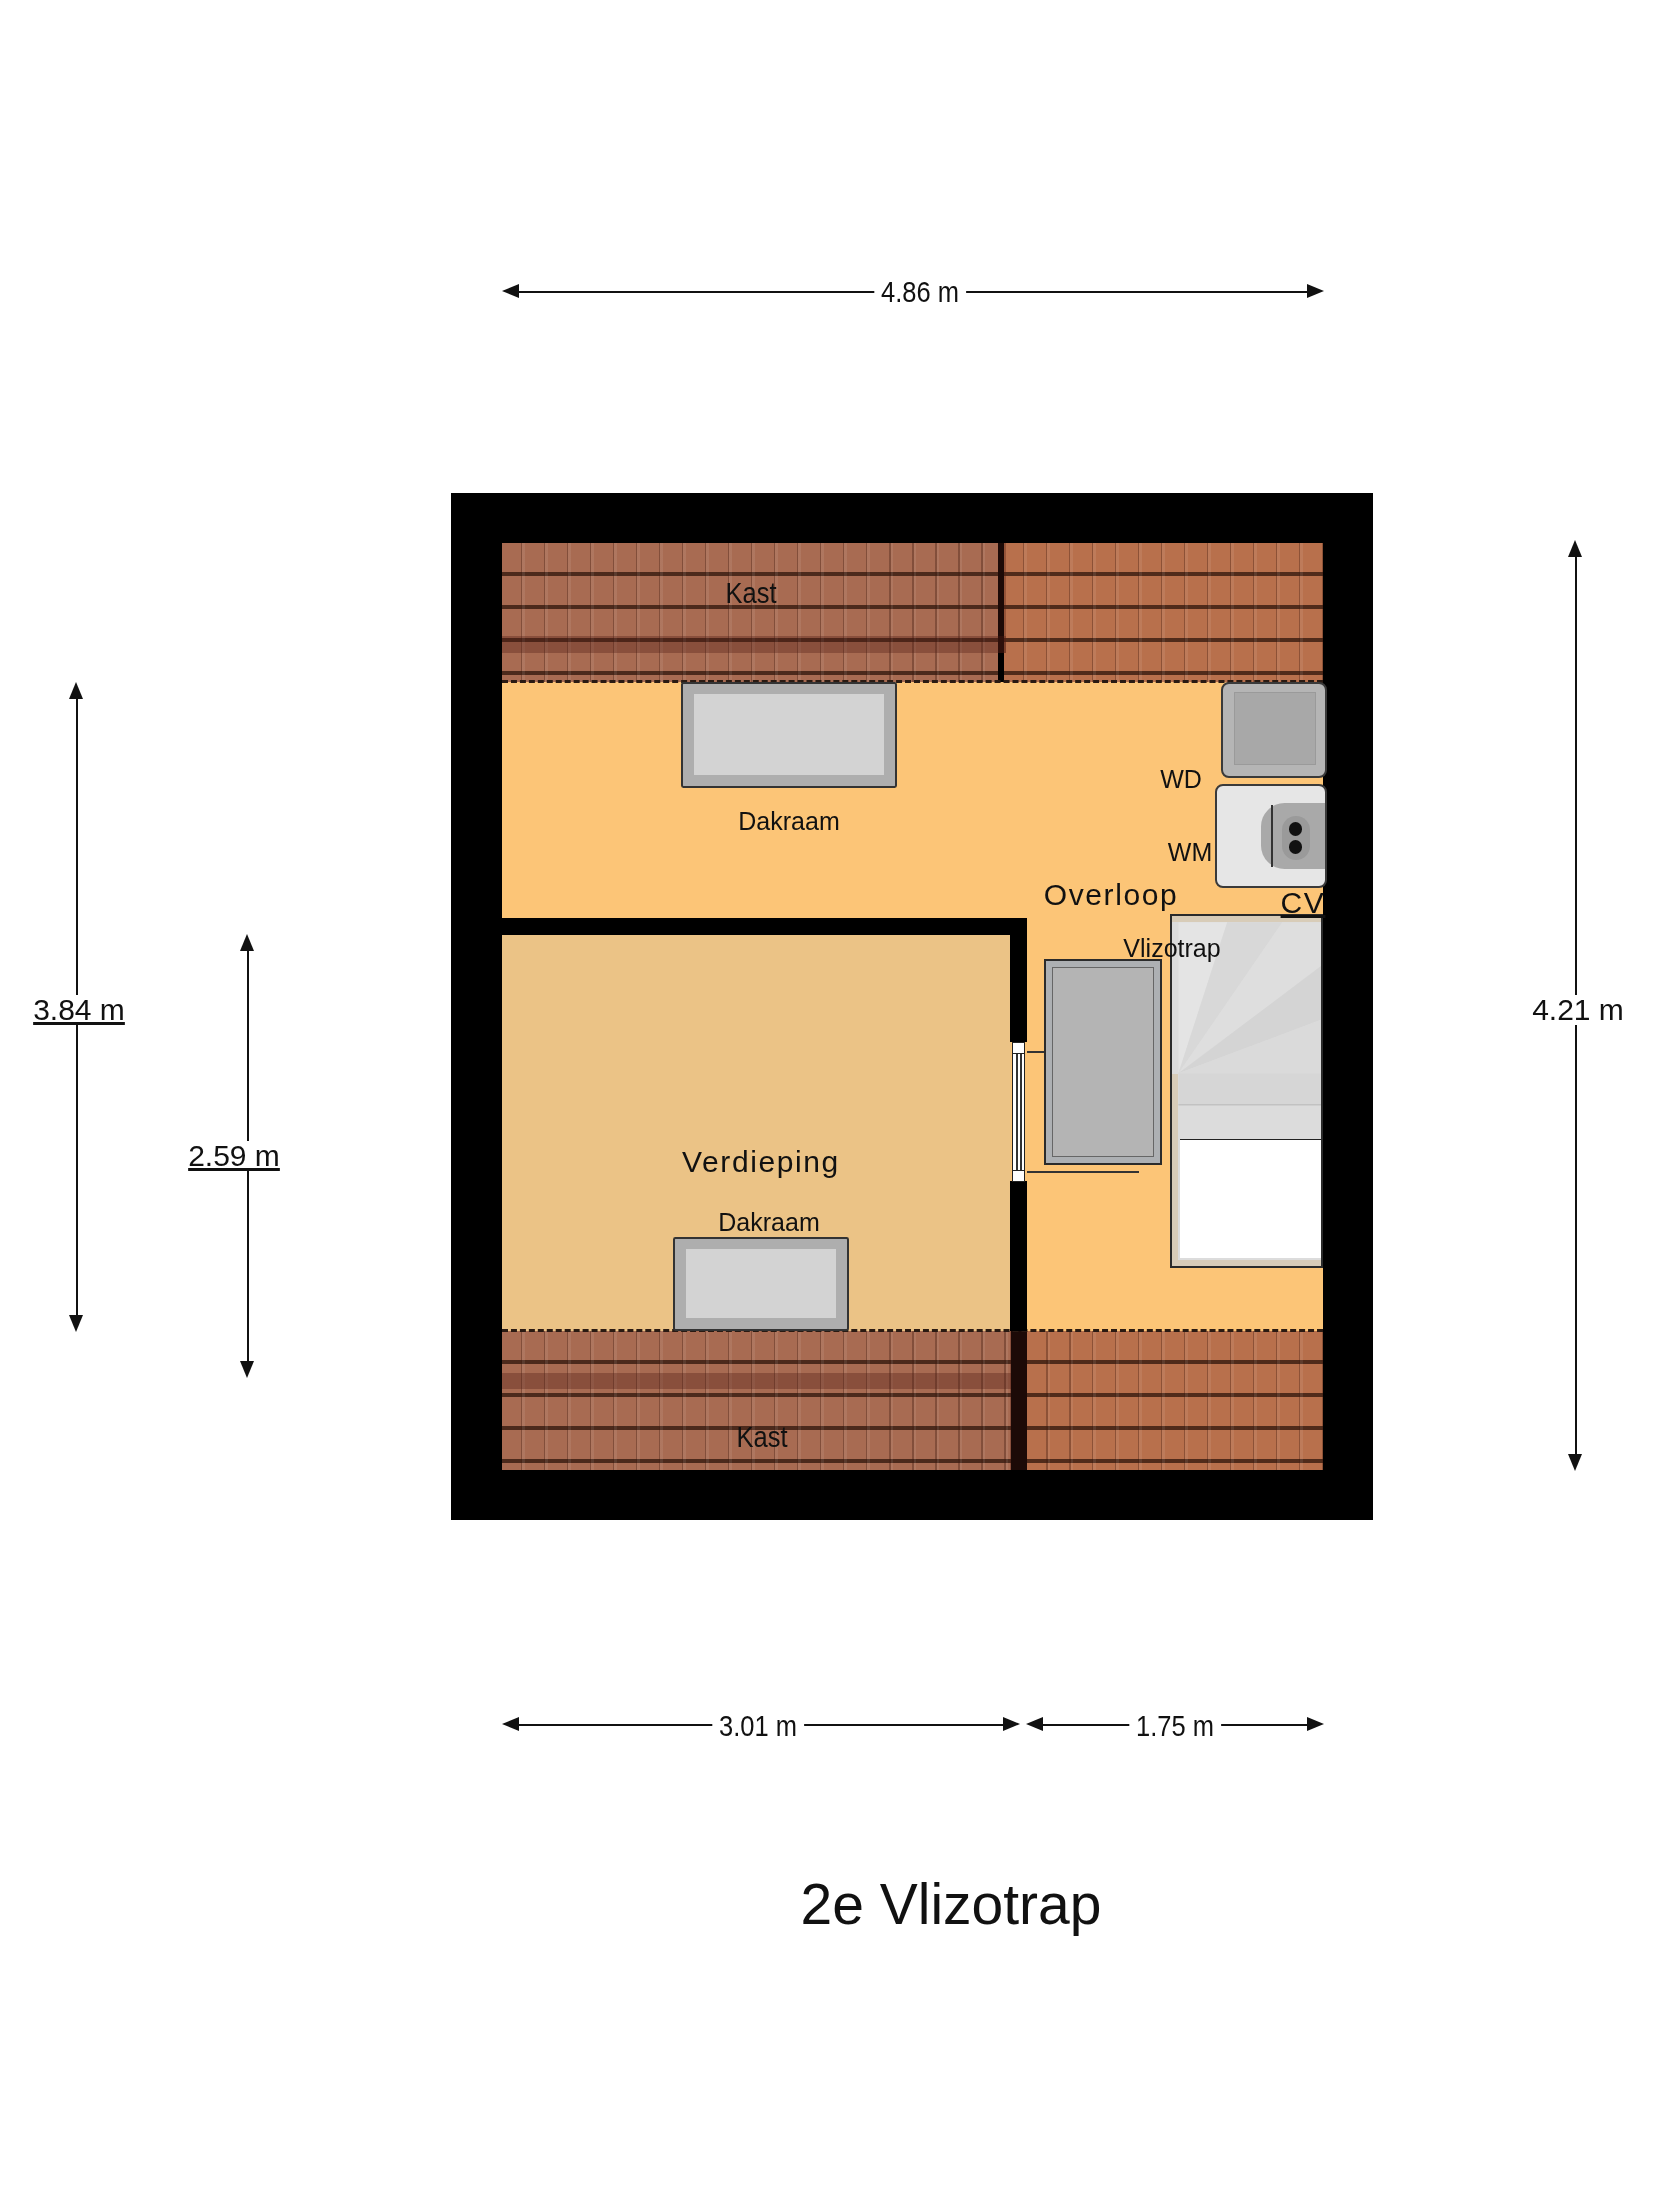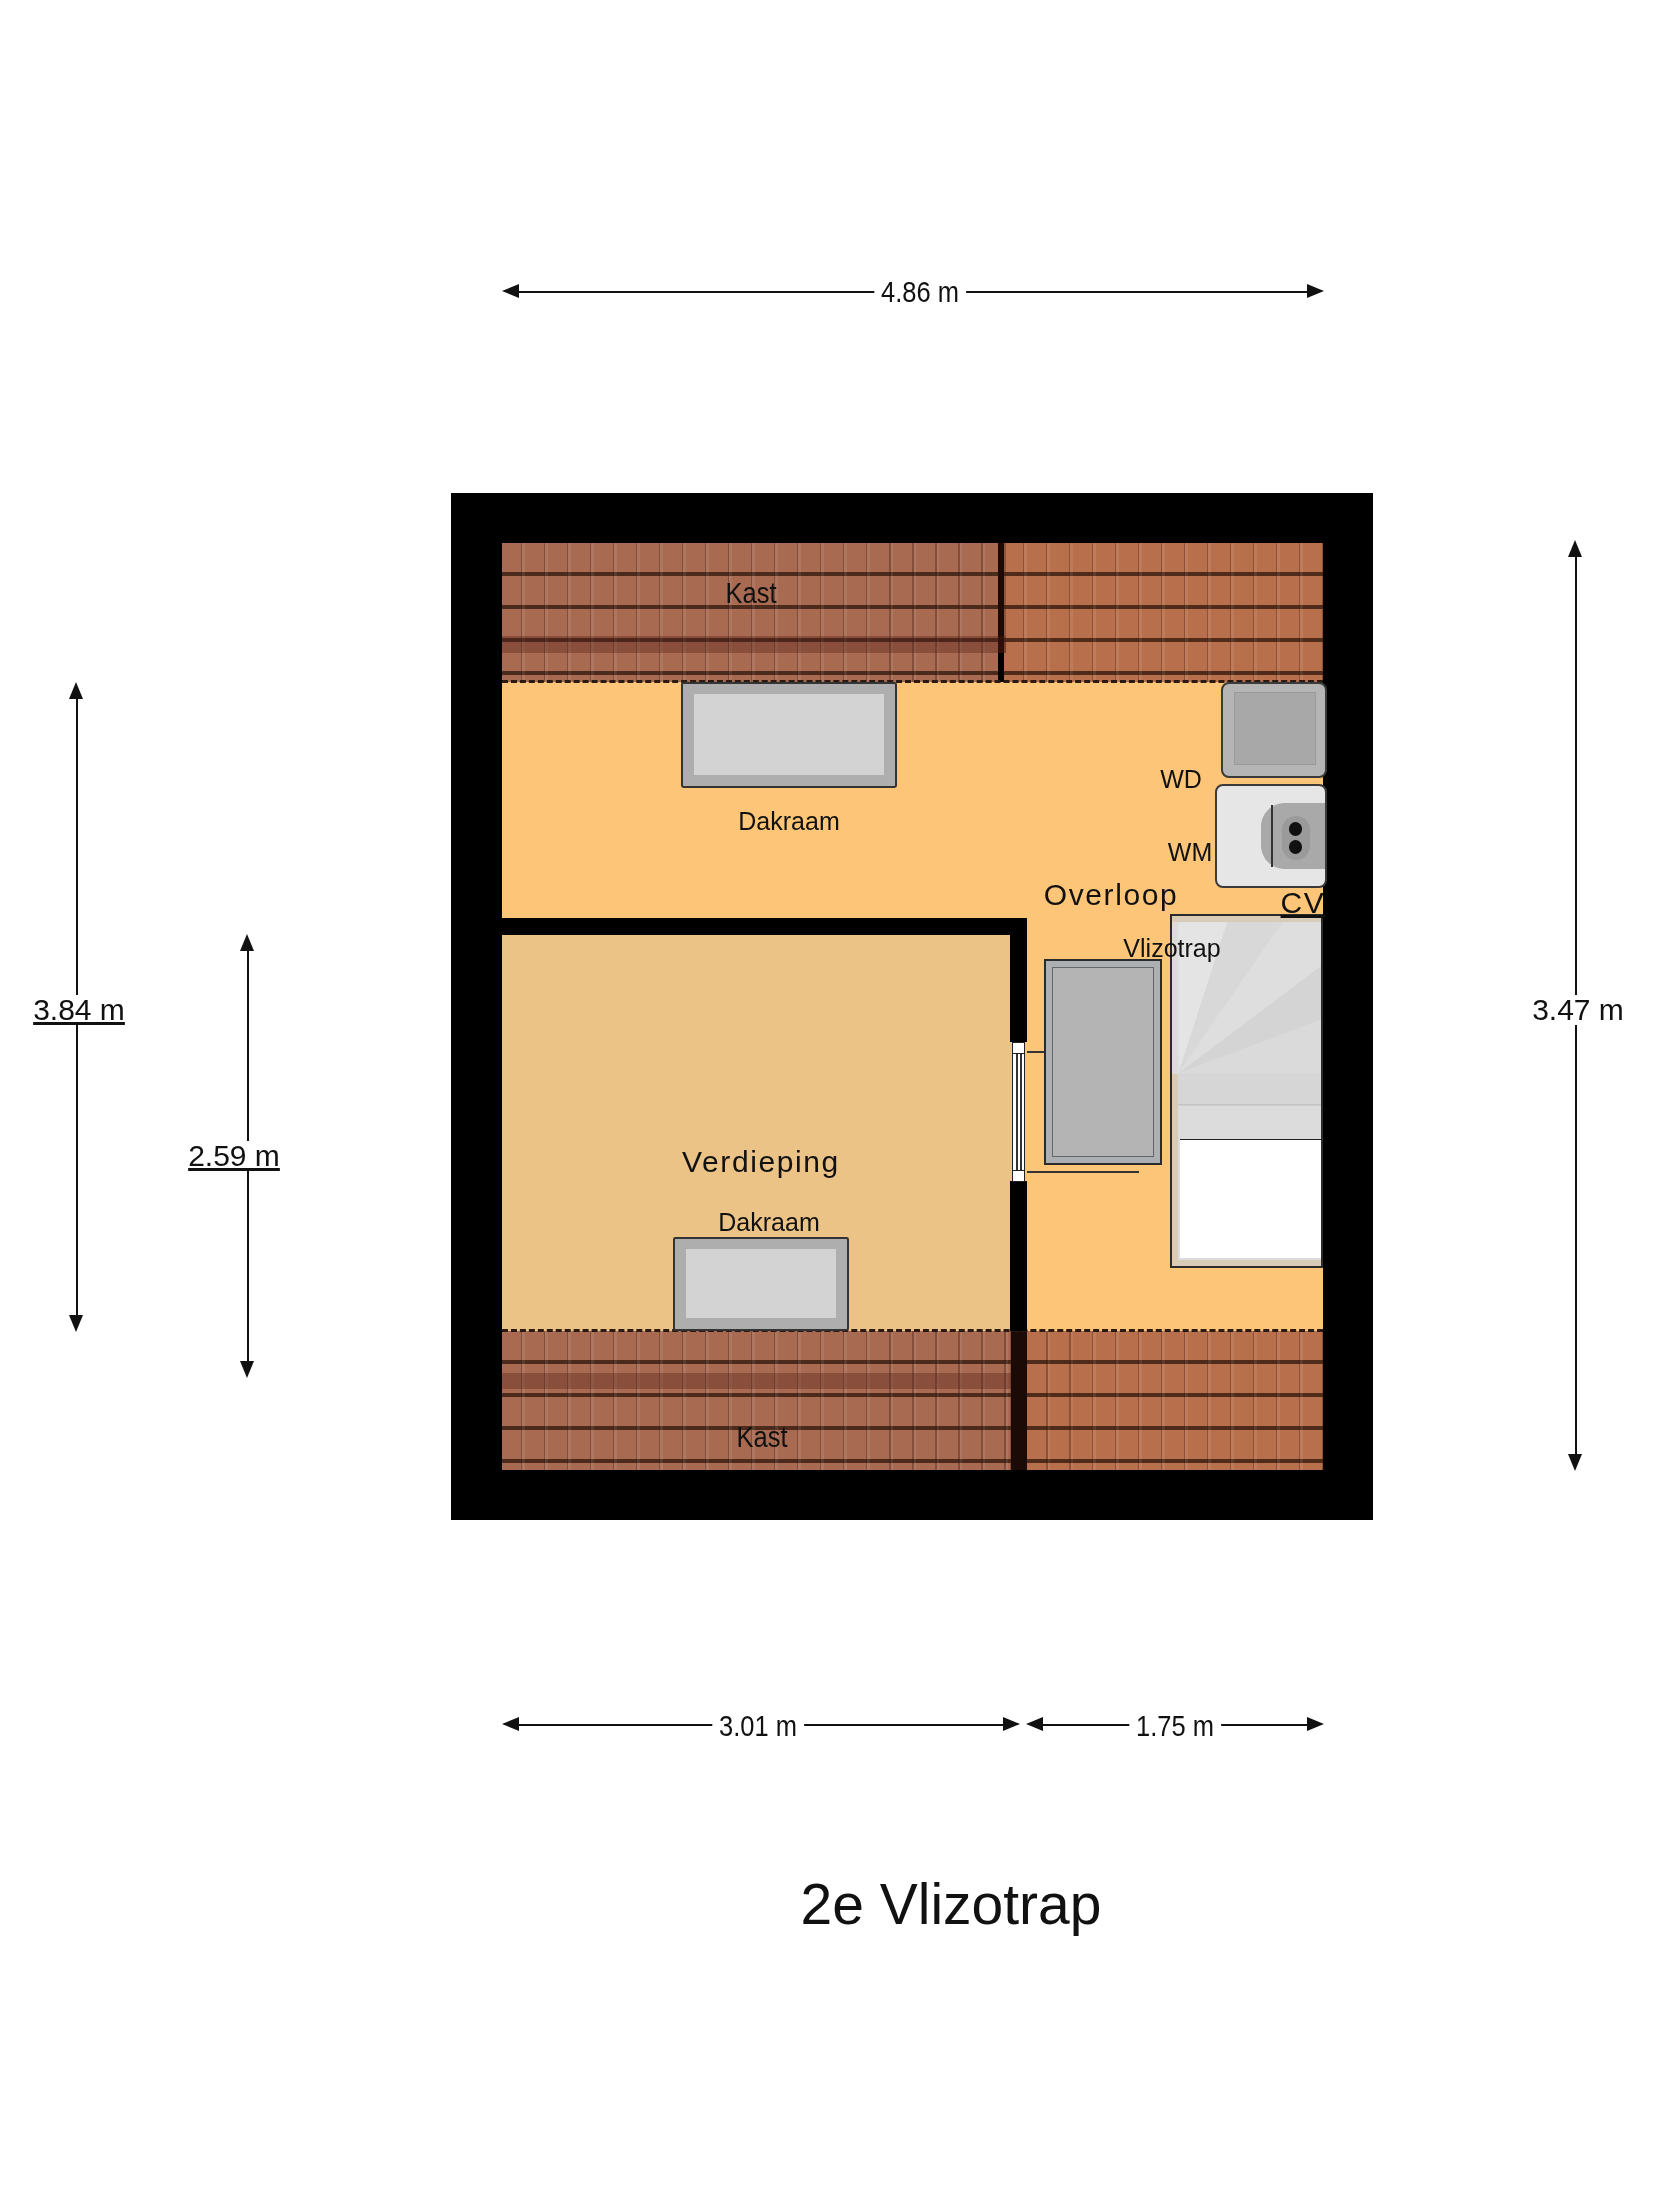--- a/index.html
+++ b/index.html
@@ -101,21 +101,21 @@
   <div class="vline" style="left:247px; top:945px; height:425px;"></div>
   <div class="arrow-u" style="left:240px; top:934px;"></div>
   <div class="arrow-d" style="left:240px; top:1361px;"></div>
   <div class="dim-label" style="left:234px; top:1156px;text-decoration:underline;">2.59 m</div>
 </div>
 
 <div>
   <div class="vline" style="left:1575px; top:551px; height:910px;"></div>
   <div class="arrow-u" style="left:1568px; top:540px;"></div>
   <div class="arrow-d" style="left:1568px; top:1454px;"></div>
-  <div class="dim-label" style="left:1578px; top:1010px;">3.47 m</div>
+  <div class="dim-label" style="left:1578px; top:1010px;">4.21 m</div>
 </div>
 
 <div class="outer"></div>
 
 <div class="floor" style="left:502px; top:682px; width:821px; height:649px;"></div>
 
 <div class="floor-bed" style="left:502px; top:935px; width:509px; height:396px;"></div>
 
 <div class="tiles" style="left:502px; top:543px; width:496px; height:139px;"></div>
 <div class="tiles right" style="left:1004px; top:543px; width:319px; height:139px;"></div>

